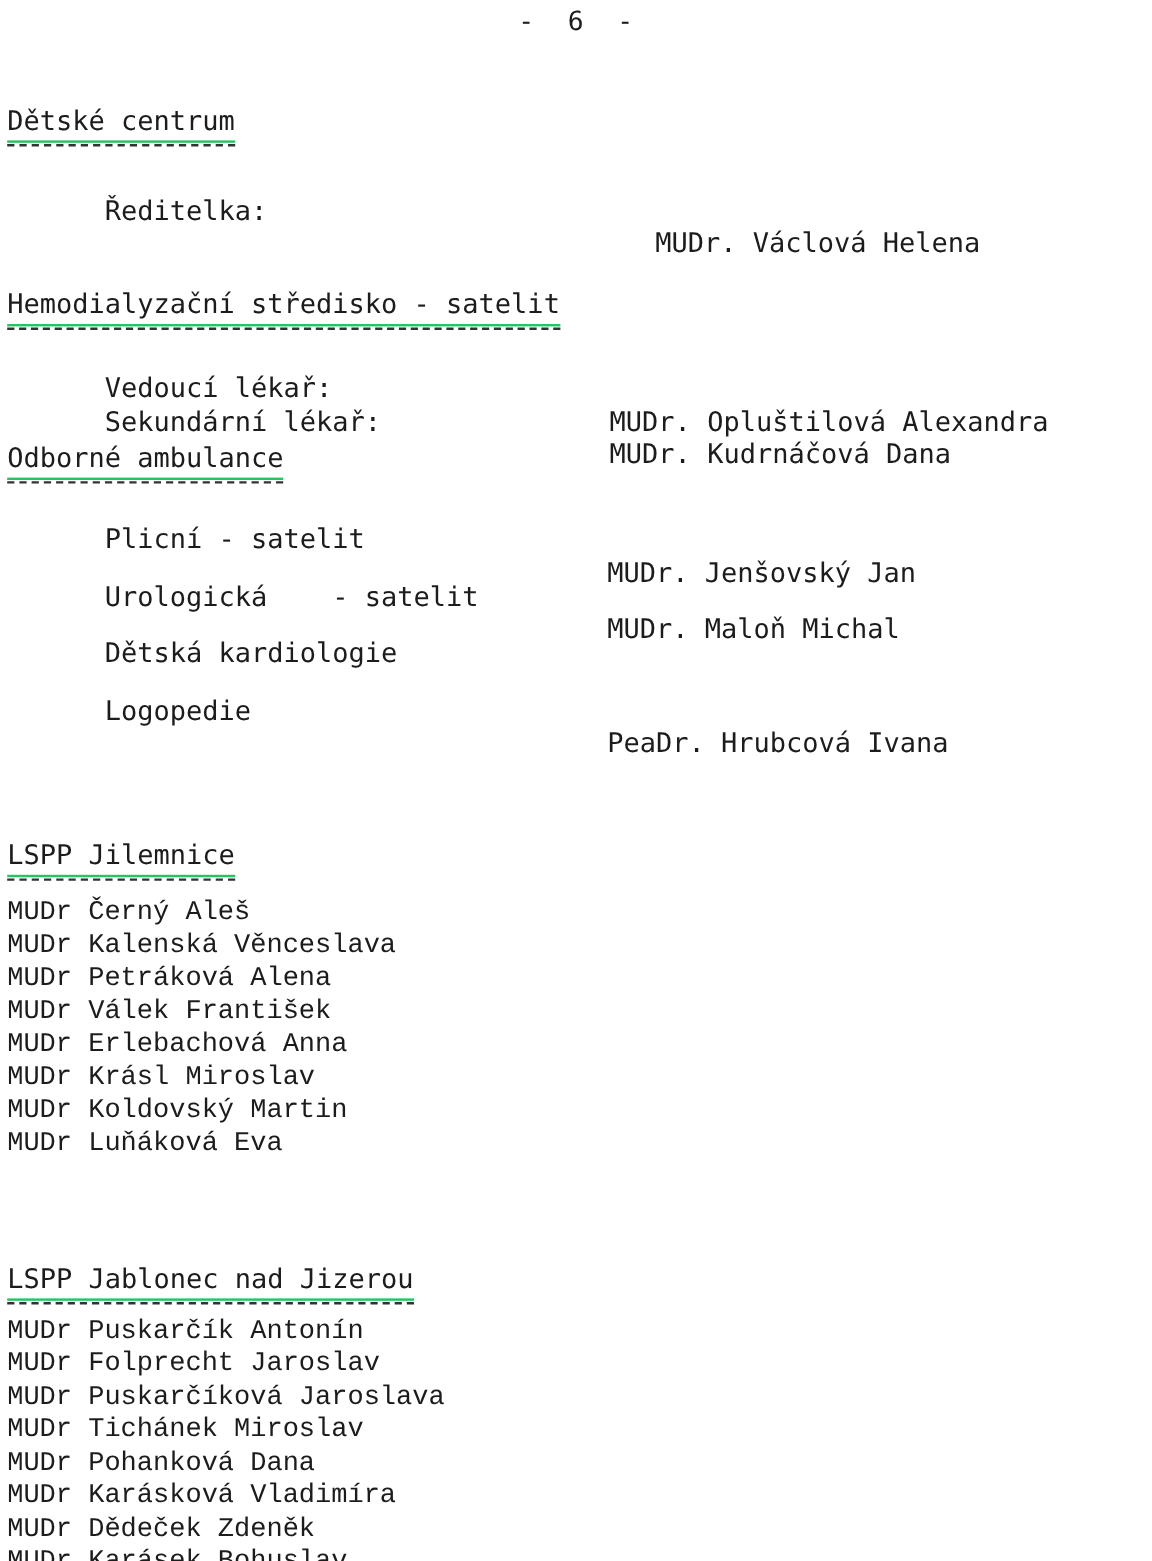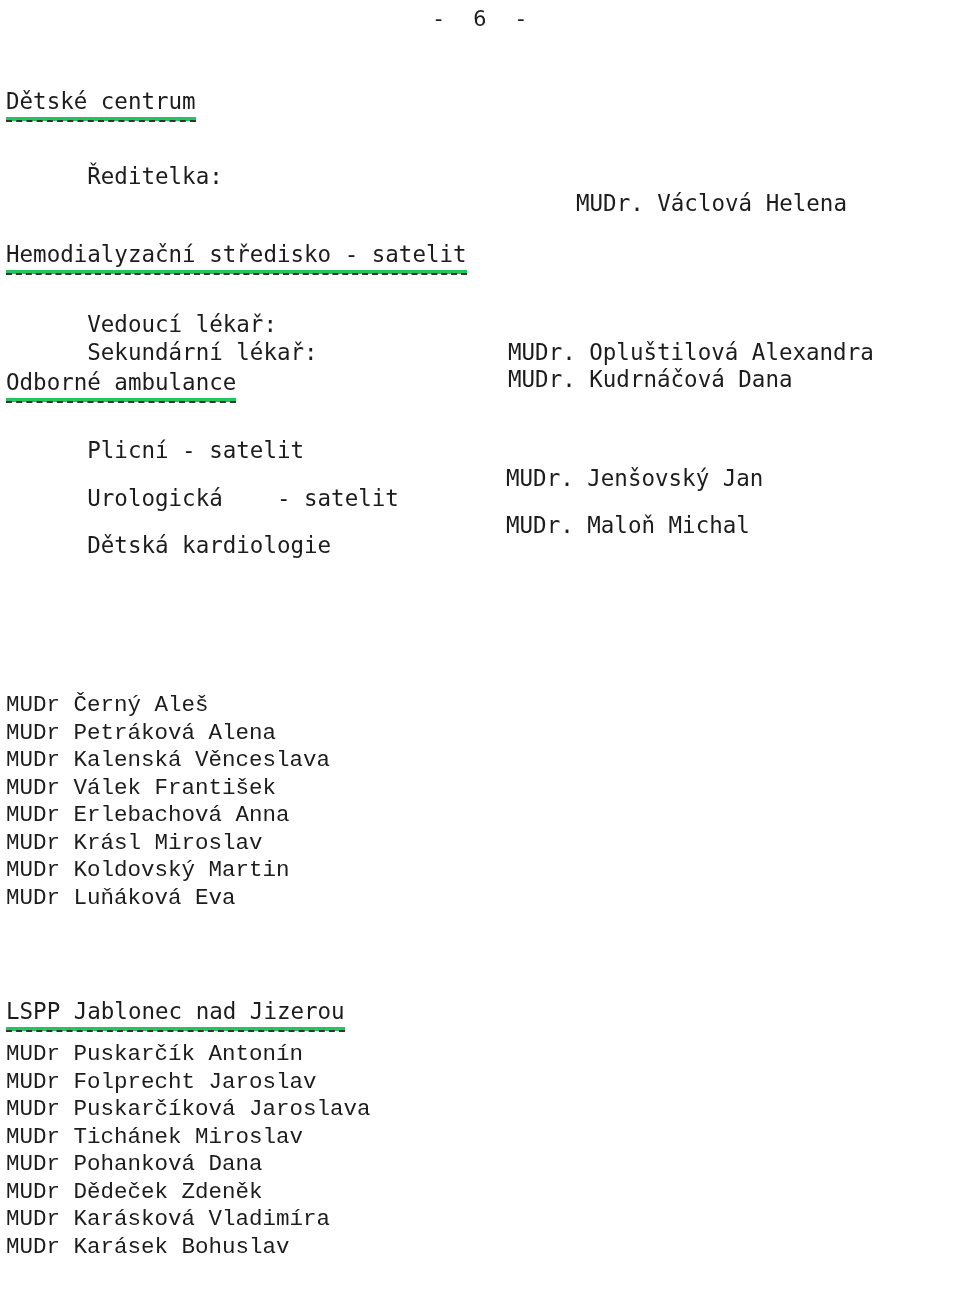--- a/index.html
+++ b/index.html
@@ -48,21 +48,21 @@
   }
 
   
   .section-heading {
     display: inline-block;
     position: relative;
     white-space: pre;
     font-size: 22.5px;
     line-height: 27px;
     padding-bottom: 2px;
-    border-bottom: 4px solid #22c55e;
+    border-bottom: 2px solid #22c55e;
   }
   .section-heading::after {
     content: "";
     position: absolute;
     left: 0;
     right: 0;
     bottom: -5px;
     border-bottom: 2px dashed #333;
   }
   .heading-block {
@@ -84,21 +84,21 @@
     display: inline-block;
     white-space: pre;
   }
   .row .value {
     display: inline-block;
     white-space: pre;
     position: absolute;
   }
 
   
-  .col-a .value { left: 570px; }
+  .col-a .value { left: 540px; }
   .col-b .value { left: 502px; }
   .col-c .value { left: 500px; }
 
   
   .list-line {
     display: block;
     white-space: pre;
     line-height: 27.5px;
     height: 27.5px;
     font-family: Liberation Mono, monospace;
@@ -169,48 +169,55 @@
     </div>
 
     <div class="sp-20"></div>
 
     <div class="row col-c">
       <span class="label">Dětská kardiologie</span>
     </div>
 
     <div class="sp-20"></div>
 
+    <div class="row col-c">
+      <span class="label">Logopedie</span>
+      <span class="value">PeaDr. Hrubcová Ivana</span>
+    </div>
 
     <div class="sp-60"></div>
     <div class="sp-60"></div>
 
+    <div class="heading-block">
+      <span class="section-heading">LSPP Jilemnice</span>
+    </div>
 
     <div class="sp-20"></div>
 
     <div class="list-line">MUDr Černý Aleš</div>
+    <div class="list-line">MUDr Kalenská Věnceslava</div>
     <div class="list-line">MUDr Petráková Alena</div>
-    <div class="list-line">MUDr Kalenská Věnceslava</div>
     <div class="list-line">MUDr Válek František</div>
     <div class="list-line">MUDr Erlebachová Anna</div>
     <div class="list-line">MUDr Krásl Miroslav</div>
     <div class="list-line">MUDr Koldovský Martin</div>
     <div class="list-line">MUDr Luňáková Eva</div>
 
     <div class="sp-60"></div>
     <div class="sp-26"></div>
 
     <div class="heading-block">
       <span class="section-heading">LSPP Jablonec nad Jizerou</span>
     </div>
 
     <div class="sp-16"></div>
 
     <div class="list-line">MUDr Puskarčík Antonín</div>
     <div class="list-line">MUDr Folprecht Jaroslav</div>
     <div class="list-line">MUDr Puskarčíková Jaroslava</div>
     <div class="list-line">MUDr Tichánek Miroslav</div>
     <div class="list-line">MUDr Pohanková Dana</div>
+    <div class="list-line">MUDr Karásková Vladimíra</div>
     <div class="list-line">MUDr Dědeček Zdeněk</div>
-    <div class="list-line">MUDr Karásková Vladimíra</div>
     <div class="list-line">MUDr Karásek Bohuslav</div>
 
   </div>
 </div>
 
 </body></html>

